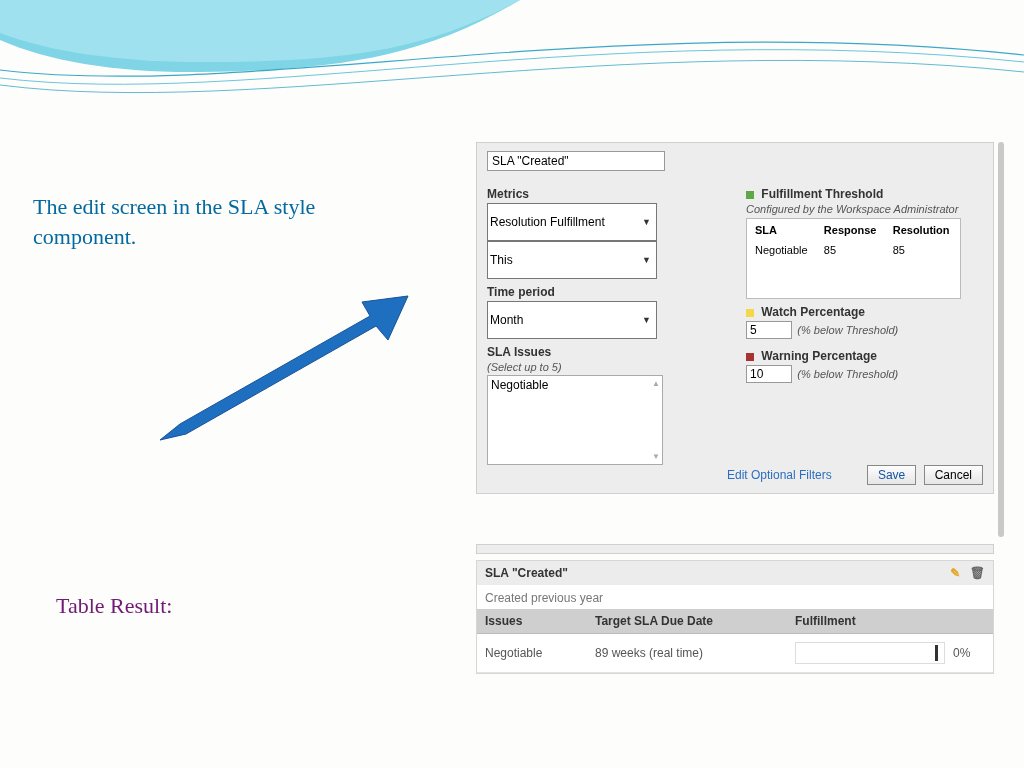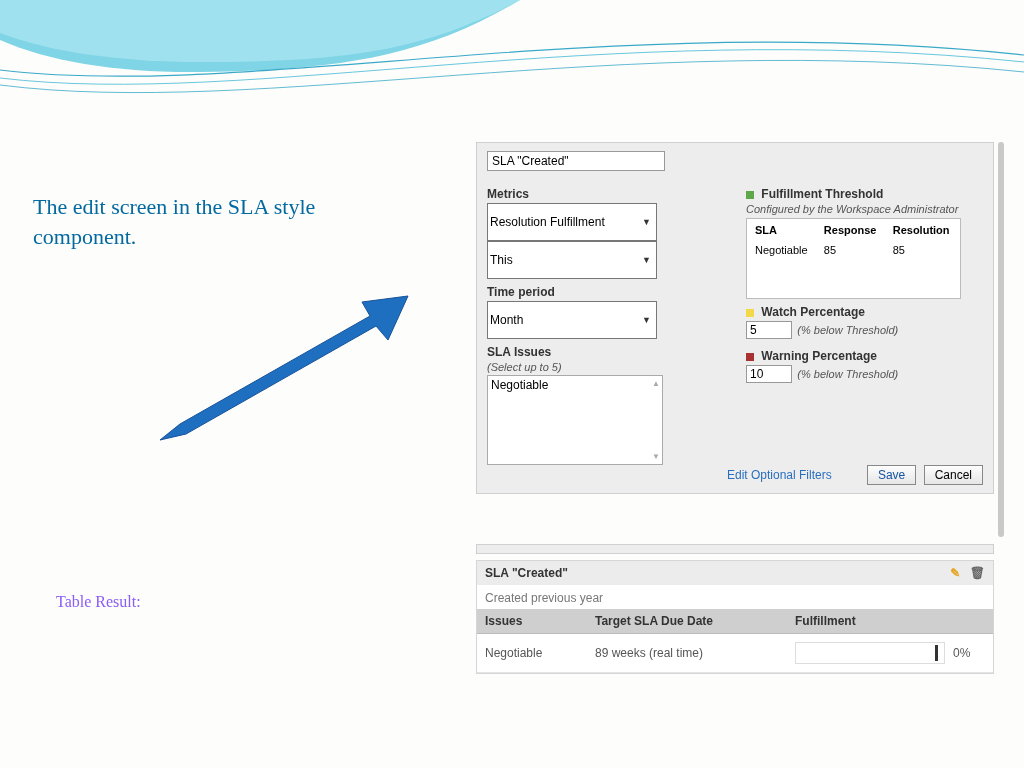--- a/index.html
+++ b/index.html
@@ -24,22 +24,22 @@
     width: 300px;
     font-family: Georgia, 'Times New Roman', serif;
     font-size: 22px;
     color: #0369a1;
     line-height: 1.35;
   }
   .caption-2 {
     position: absolute;
     left: 56px; top: 593px;
     font-family: Georgia, 'Times New Roman', serif;
-    font-size: 16px;
-    color: #8b5cf6;
+    font-size: 22px;
+    color: #701a75;
   }
   .arrow {
     position: absolute;
     left: 150px; top: 290px;
     width: 260px; height: 160px;
     pointer-events: none;
   }
   .edit-panel {
     position: absolute;
     left: 476px; top: 142px;

